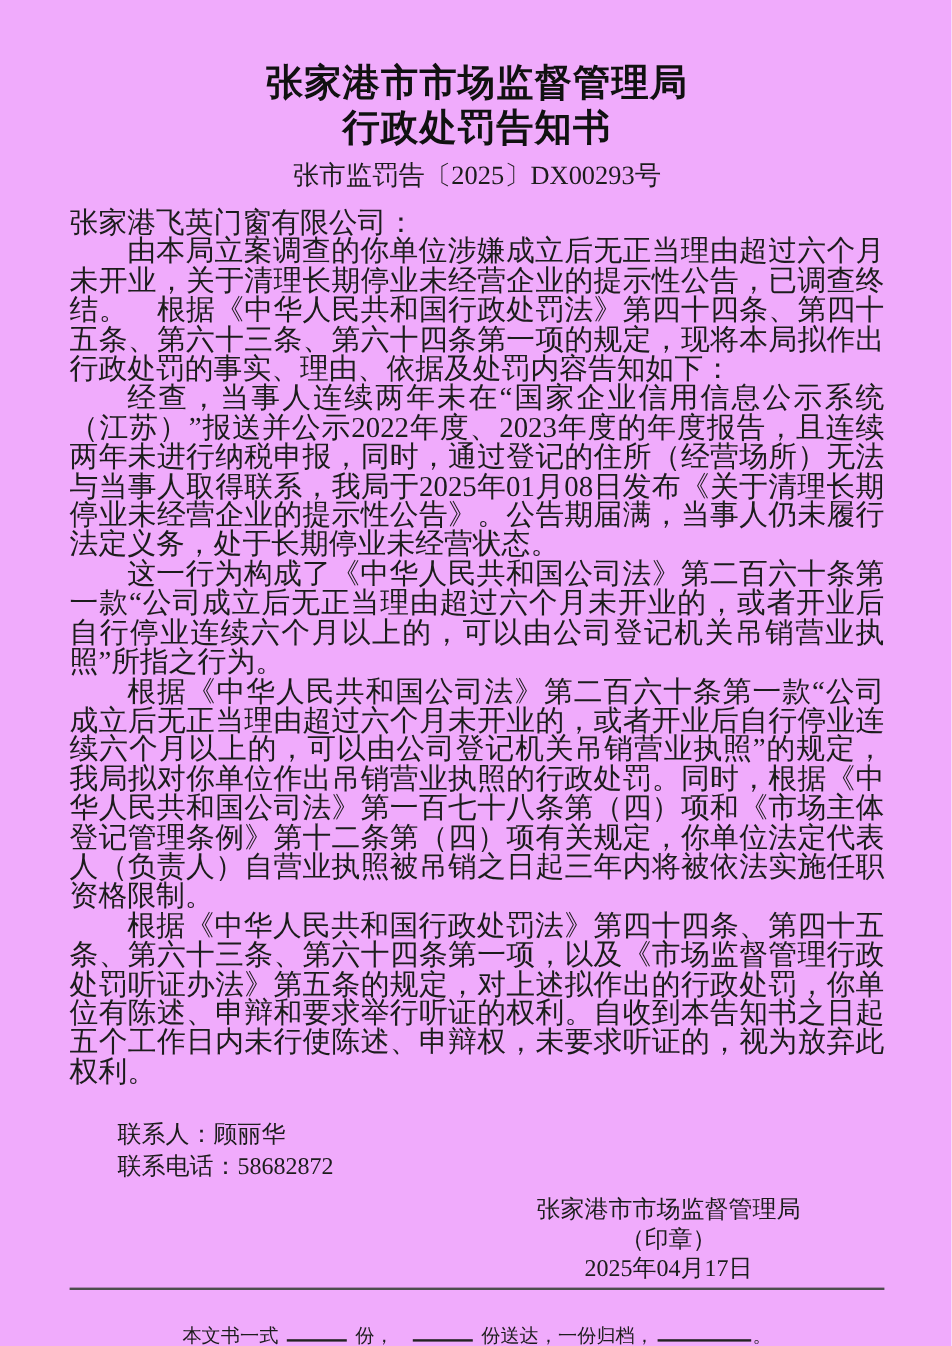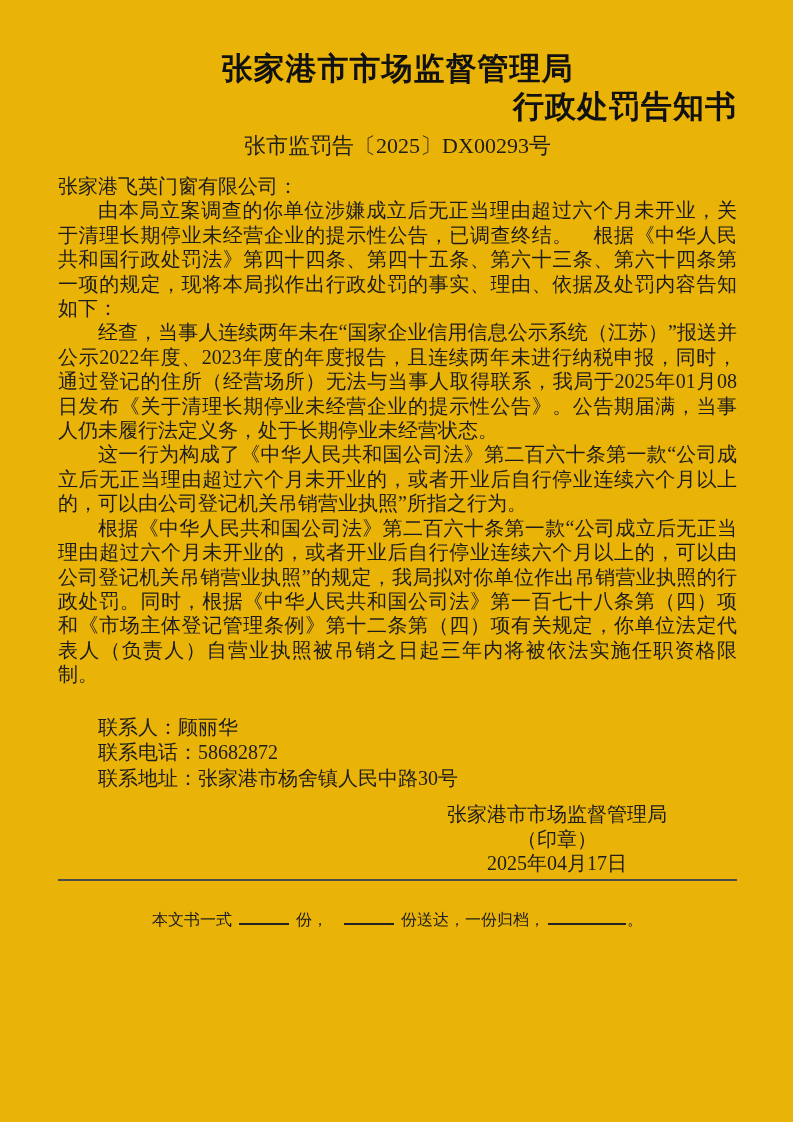--- a/index.html
+++ b/index.html
@@ -1,58 +1,58 @@
 <!DOCTYPE html>
 <html lang="zh"><head>
 <meta charset="utf-8">
 <style>
   html, body { margin: 0; padding: 0; background: #ffffff; }
   .page {
     position: relative;
     width: 793px;
     height: 1122px;
     margin: 0 auto;
-    background: #eab308;
+    background: #f0abfc;
     color: #1c1c1c;
     font-family: "Liberation Serif", "DejaVu Serif", serif;
     overflow: hidden;
     box-sizing: border-box;
     padding: 0 56px 0 58px;
   }
   .title1 {
     margin: 0;
     padding-top: 50px;
     text-align: center;
     font-family: "Liberation Sans", "DejaVu Sans", sans-serif;
     font-weight: 900;
     font-size: 31px;
     line-height: 38px;
     letter-spacing: 1px;
     color: #111;
   }
   .title2 {
     margin: 0;
-    text-align: right;
+    text-align: center;
     font-family: "Liberation Sans", "DejaVu Sans", sans-serif;
     font-weight: 900;
     font-size: 31px;
     line-height: 38px;
     letter-spacing: 1px;
     color: #111;
   }
   .docno {
     margin-top: 9px;
     text-align: center;
     font-size: 22px;
     line-height: 22px;
     color: #1c1c1c;
   }
   .body-text {
     margin-top: 17px;
-    font-size: 20px;
+    font-size: 24px;
     line-height: 24.4px;
     text-align: justify;
     text-justify: inter-ideograph;
     font-family: Liberation Serif, serif;
   }
   .body-text p { margin: 0; }
   .body-text p.para { text-indent: 2em; }
   .contact {
     margin-top: 28px;
     padding-left: 40px;
@@ -98,26 +98,26 @@
   <h1 class="title1">张家港市市场监督管理局</h1>
   <h1 class="title2">行政处罚告知书</h1>
   <div class="docno">张市监罚告〔2025〕DX00293号</div>
 
   <div class="body-text">
     <p class="recipient">张家港飞英门窗有限公司：</p>
     <p class="para">由本局立案调查的你单位涉嫌成立后无正当理由超过六个月未开业，关于清理长期停业未经营企业的提示性公告，已调查终结。　根据《中华人民共和国行政处罚法》第四十四条、第四十五条、第六十三条、第六十四条第一项的规定，现将本局拟作出行政处罚的事实、理由、依据及处罚内容告知如下：</p>
     <p class="para">经查，当事人连续两年未在“国家企业信用信息公示系统（江苏）”报送并公示2022年度、2023年度的年度报告，且连续两年未进行纳税申报，同时，通过登记的住所（经营场所）无法与当事人取得联系，我局于2025年01月08日发布《关于清理长期停业未经营企业的提示性公告》。公告期届满，当事人仍未履行法定义务，处于长期停业未经营状态。</p>
     <p class="para">这一行为构成了《中华人民共和国公司法》第二百六十条第一款“公司成立后无正当理由超过六个月未开业的，或者开业后自行停业连续六个月以上的，可以由公司登记机关吊销营业执照”所指之行为。</p>
     <p class="para">根据《中华人民共和国公司法》第二百六十条第一款“公司成立后无正当理由超过六个月未开业的，或者开业后自行停业连续六个月以上的，可以由公司登记机关吊销营业执照”的规定，我局拟对你单位作出吊销营业执照的行政处罚。同时，根据《中华人民共和国公司法》第一百七十八条第（四）项和《市场主体登记管理条例》第十二条第（四）项有关规定，你单位法定代表人（负责人）自营业执照被吊销之日起三年内将被依法实施任职资格限制。</p>
+    <p class="para">根据《中华人民共和国行政处罚法》第四十四条、第四十五条、第六十三条、第六十四条第一项，以及《市场监督管理行政处罚听证办法》第五条的规定，对上述拟作出的行政处罚，你单位有陈述、申辩和要求举行听证的权利。自收到本告知书之日起五个工作日内未行使陈述、申辩权，未要求听证的，视为放弃此权利。</p>
   </div>
 
   <div class="contact">
     <p>联系人：顾丽华</p>
     <p>联系电话：58682872</p>
-    <p>联系地址：张家港市杨舍镇人民中路30号</p>
   </div>
 
   <div class="signature">
     <div>张家港市市场监督管理局</div>
     <div>（印章）</div>
     <div>2025年04月17日</div>
   </div>
 
   <hr class="rule">
 

